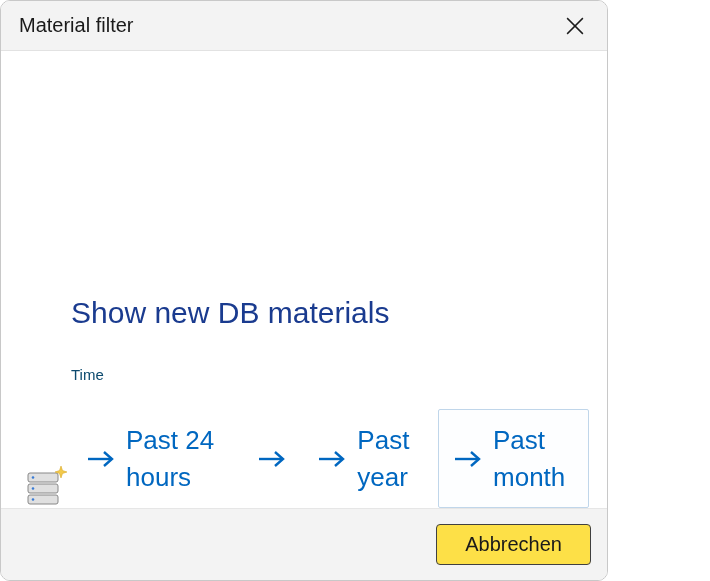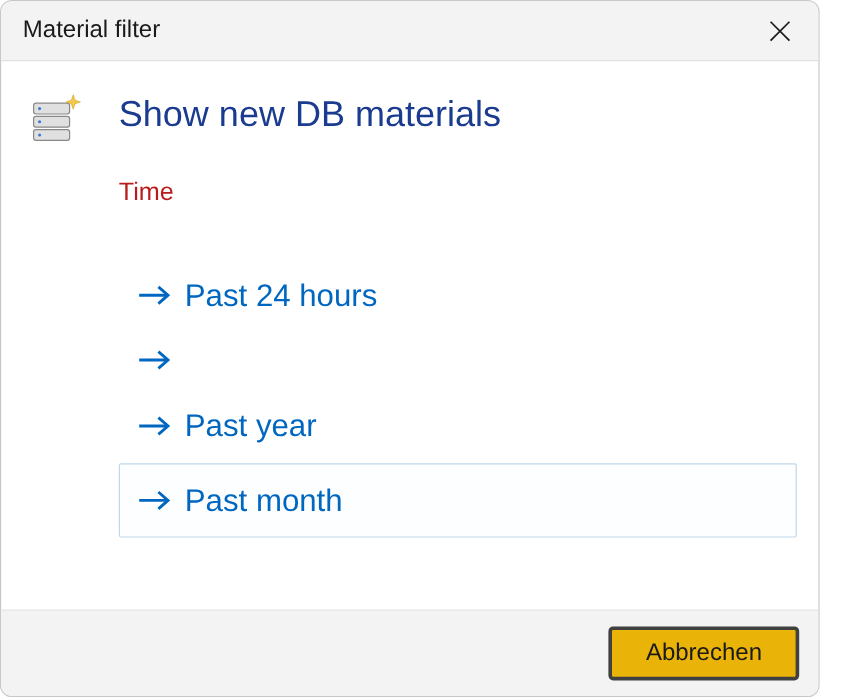--- a/index.html
+++ b/index.html
@@ -8,21 +8,21 @@
       box-sizing: border-box;
     }
     body {
       font-family: "Segoe UI", -apple-system, BlinkMacSystemFont, sans-serif;
       background: #ffffff;
       width: 710px;
       height: 581px;
       overflow: hidden;
     }
     .window {
-      width: 683px;
+      width: 608px;
       height: 581px;
       border: 1px solid #c8c8c8;
       border-radius: 10px;
       display: flex;
       flex-direction: column;
       overflow: hidden;
       background: #ffffff;
     }
     .titlebar {
       height: 50px;
@@ -48,22 +48,22 @@
       font-size: 0;
     }
     .close-btn svg {
       width: 18px;
       height: 18px;
     }
     .content {
       flex: 1;
       padding: 26px 18px 0 22px;
       display: flex;
-      gap: 28px;
       overflow: hidden;
+      align-items: flex-end;
     }
     .icon-col {
       flex-shrink: 0;
       width: 48px;
       display: flex;
       justify-content: center;
     }
     .db-icon {
       width: 44px;
       height: 44px;
@@ -73,28 +73,28 @@
       flex: 1;
     }
     .heading {
       font-size: 30px;
       color: #1a3b8f;
       font-weight: 400;
       margin-bottom: 36px;
       margin-top: 2px;
     }
     .section-label {
-      font-size: 21px;
-      color: #b91c1c;
+      font-size: 15px;
+      color: #0c4a6e;
       font-weight: 400;
-      margin-bottom: 42px;
+      margin-bottom: 26px;
     }
     .options {
       display: flex;
-      flex-direction: column;
+      flex-direction: row;
     }
     .option {
       display: flex;
       align-items: center;
       gap: 10px;
       padding: 12px 14px;
       font-size: 26px;
       color: #0067c0;
       cursor: pointer;
       border: 1px solid transparent;
@@ -117,22 +117,22 @@
     .footer {
       height: 72px;
       background: #f3f3f3;
       border-top: 1px solid #e6e6e6;
       display: flex;
       align-items: center;
       justify-content: flex-end;
       padding: 0 16px;
     }
     .cancel-btn {
-      background: #eab308;
-      border: 3px solid #404040;
+      background: #fde047;
+      border: 1px solid #404040;
       border-radius: 4px;
       padding: 8px 28px;
       font-size: 20px;
       font-family: inherit;
       color: #1a1a1a;
       cursor: pointer;
     }
   </style>
 </head>
 <body>

